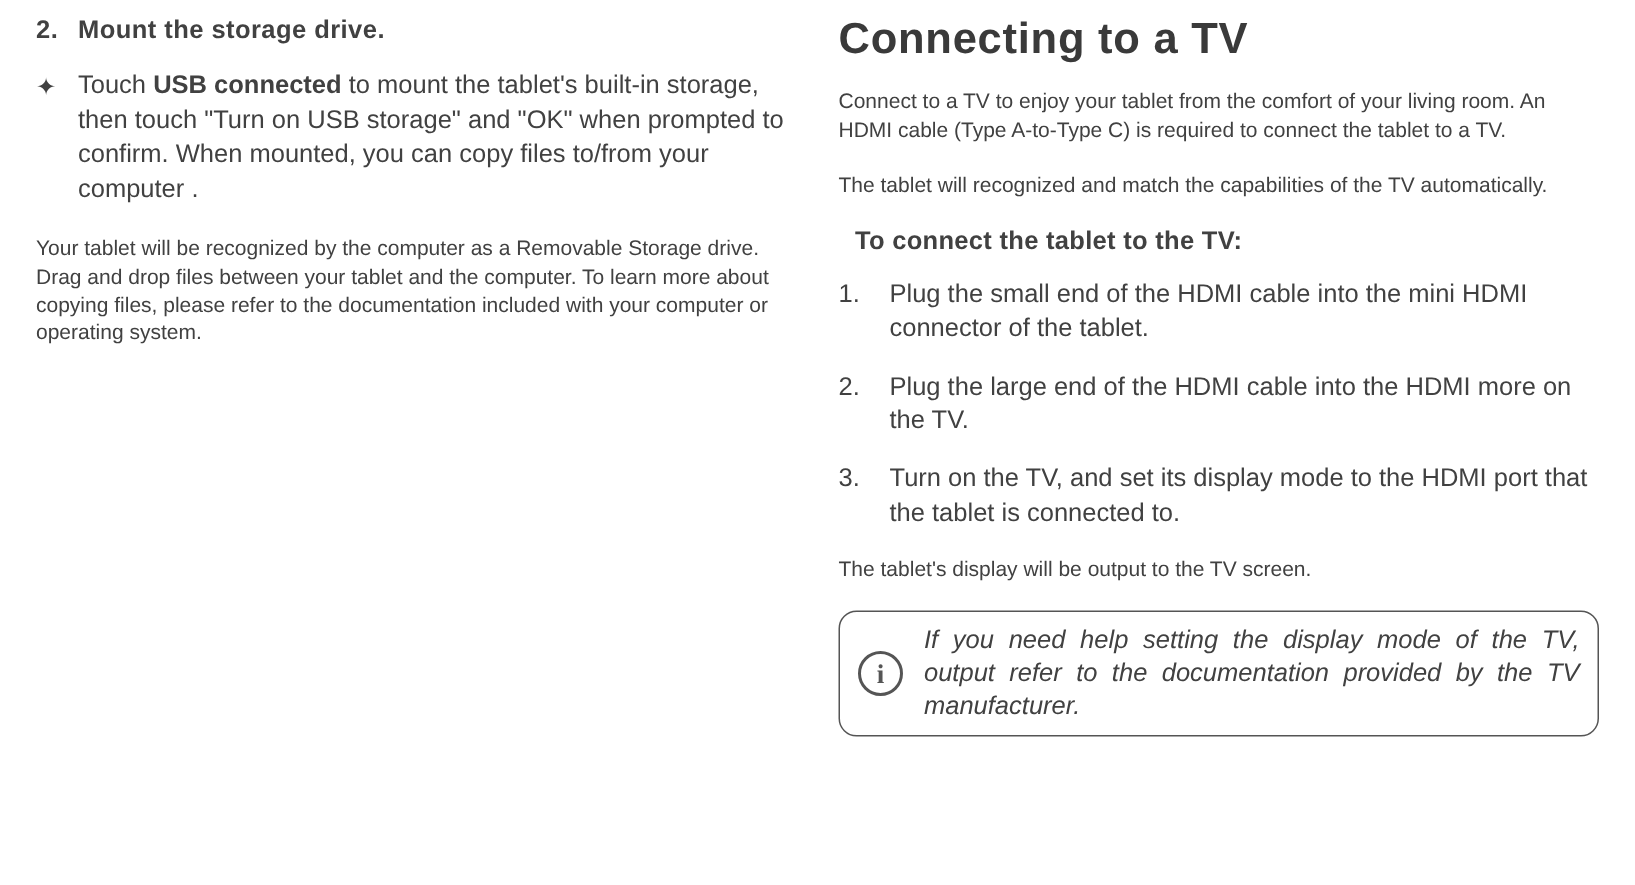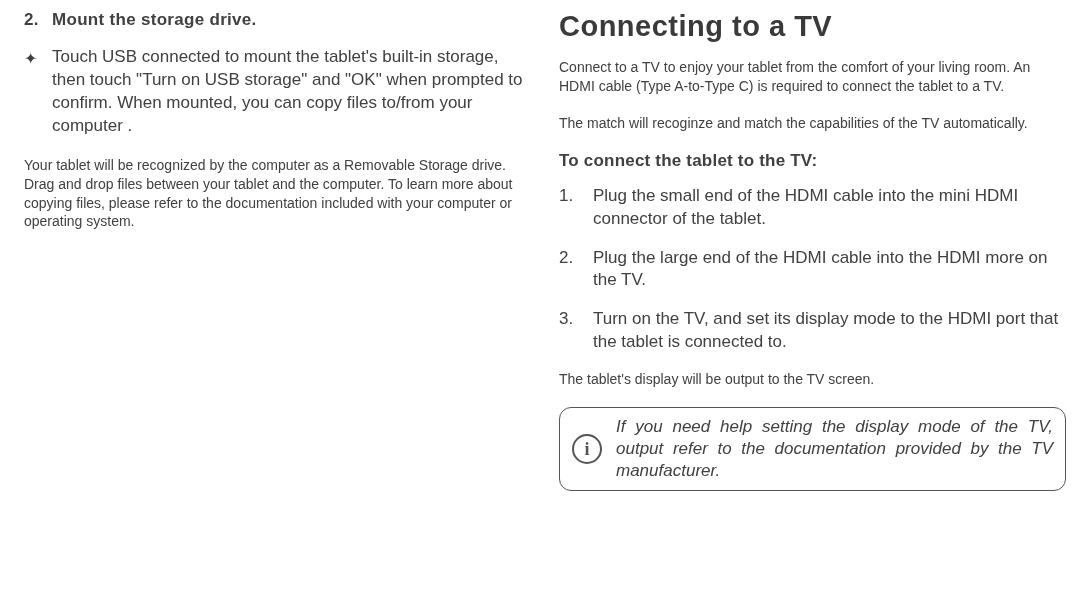--- a/index.html
+++ b/index.html
@@ -38,41 +38,42 @@
     line-height: 1.35;
     margin-bottom: 18px;
   }
   .bullet-row .star {
     width: 28px;
     flex-shrink: 0;
     font-size: 16px;
     padding-top: 2px;
   }
   .bullet-row .text { flex: 1; }
-  .bold { font-weight: normal; }
+  .bold { font-weight: bold; }
 
   .para {
     font-size: 14px;
     line-height: 1.35;
     margin-bottom: 18px;
   }
 
   h1.section-title {
     font-size: 29px;
     font-weight: bold;
     letter-spacing: 0.5px;
     margin-bottom: 15px;
     color: #3a3a3a;
   }
 
   .sub-bold {
     font-weight: bold;
     font-size: 17px;
     margin-bottom: 14px;
     letter-spacing: 0.2px;
+    margin-left: 11px;
   }
 
   .ol-row {
     display: flex;
     font-size: 17px;
     line-height: 1.35;
     margin-bottom: 16px;
   }
   .ol-row .num {
     width: 34px;
@@ -132,21 +133,21 @@
     </span>
   </div>
 
   <p class="para">Your tablet will be recognized by the computer as a Removable Storage drive. Drag and drop files between your tablet and the computer. To learn more about copying files, please refer to the documentation included with your computer or operating system.</p>
 </div>
 
 <div class="col col-right">
   <h1 class="section-title">Connecting to a TV</h1>
 
   <p class="para">Connect to a TV to enjoy your tablet from the comfort of your living room. An HDMI cable (Type A-to-Type C) is required to connect the tablet to a TV.</p>
-  <p class="para">The match will recoginze and match the capabilities of the TV automatically.</p>
+  <p class="para">The tablet will recognized and match the capabilities of the TV automatically.</p>
 
   <p class="sub-bold">To connect the tablet to the TV:</p>
 
   <div class="ol-row">
     <span class="num">1.</span>
     <span class="text">Plug the small end of the HDMI cable into the mini HDMI connector of the tablet.</span>
   </div>
   <div class="ol-row">
     <span class="num">2.</span>
     <span class="text">Plug the large end of the HDMI cable into the HDMI more on the TV.</span>

